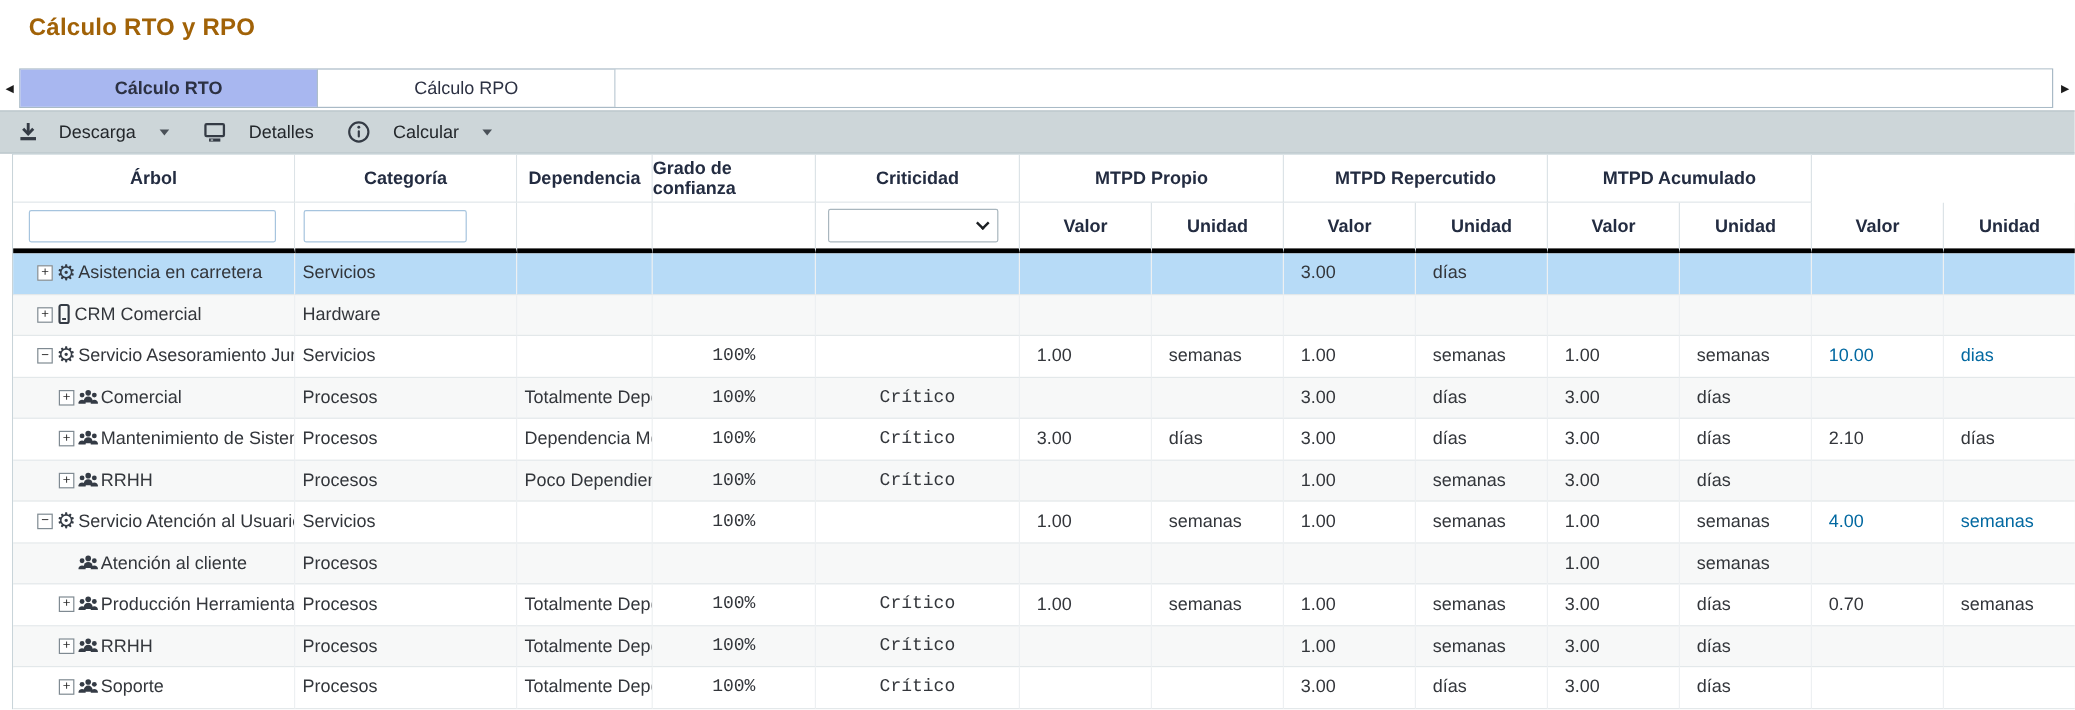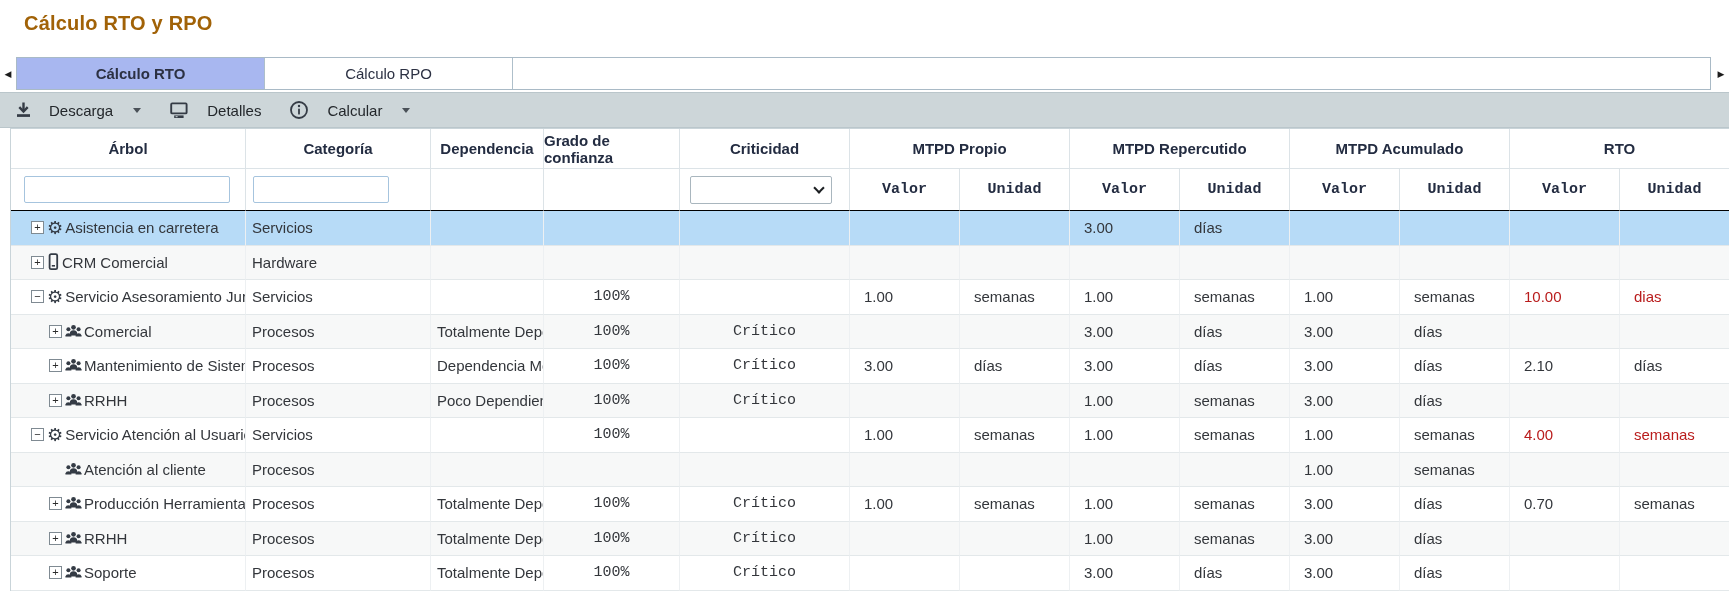--- a/index.html
+++ b/index.html
@@ -31,39 +31,39 @@
     border-right:4.5px solid transparent; border-top:5.5px solid #4a5158; margin-left:2px; }
 
   
   .grid-wrap { margin-left:10px; border-left:1px solid #c9d4d9; border-top:1px solid #c9d4d9; }
   .grid-row { display:grid; grid-template-columns:235px 185px 113px 136px 170px
       110px 110px 110px 110px 110px 110px 110px 110px; }
   .hcell { background:#fff; border-right:1px solid #dce3e7; border-bottom:1px solid #dce3e7;
     display:flex; align-items:center; justify-content:center; font-weight:700;
     font-size:15px; color:#232c41; }
   .hrowA .hcell { height:40px; }
-  .hrowB .hcell { height:42px; border-bottom:1px solid #000000;font-family:Liberation Mono, monospace; }
+  .hrowB .hcell { height:42px; border-bottom:4px solid #000000; }
   .hrowB .fcell { justify-content:flex-start; font-weight:400; }
   .filter-input { height:27px; border:1px solid #a6c4de; border-radius:2px;
     background:#fff; font-family:inherit; font-size:14px; padding:0 6px; }
   .select-box { height:28px; width:142px; margin-left:10px; border:1px solid #a9b6be;
     background:#fff; border-radius:2px; display:flex; align-items:center;
     justify-content:flex-end; padding-right:8px; cursor:pointer; }
   .select-chevron { width:8px; height:8px; border-right:2.2px solid #1c1f22;
     border-bottom:2.2px solid #1c1f22; transform:rotate(45deg); margin-top:-4px; }
 
   .drow { height:34.5px; background:#fff; }
   .drow.zebra { background:#f7f8f8; }
   .drow.selected { background:#b7dbf7; }
   .dcell { border-right:1px solid #edf0f2; border-bottom:1px solid #e3e8ea;
     display:flex; align-items:center; font-size:15px; color:#33363b;
     padding-left:14px; white-space:nowrap; overflow:hidden; }
   .dcell.center { justify-content:center; padding-left:0;font-family:Liberation Mono, monospace; }
   .dcell.tight { padding-left:6px; }
-  .dcell.red { color:#b91c1c; }
+  .dcell.red { color:#0369a1; }
 
   .tree-cell { display:flex; align-items:center; white-space:nowrap; overflow:hidden;
     padding-left:20px; }
   .tree-cell.lvl1 { padding-left:38px; }
   .expander { flex:0 0 13px; width:13px; height:13px; border:1px solid #7f8a92;
     background:#fff; font-size:11px; line-height:11px; text-align:center;
     color:#2c2c2c; cursor:pointer; margin-right:3px; }
   .expander-spacer { flex:0 0 16px; }
   .tree-icon { flex:0 0 auto; margin-right:2px; display:flex; align-items:center; }
   .gear-glyph { font-size:18px; line-height:18px; color:#343b45;
@@ -124,21 +124,20 @@
   <div id="grid">
       <div class="grid-row hrowA">
         <div class="hcell">Árbol</div>
         <div class="hcell">Categoría</div>
         <div class="hcell">Dependencia</div>
         <div class="hcell">Grado de confianza</div>
         <div class="hcell">Criticidad</div>
         <div class="hcell" style="grid-column: span 2; text-align: center;">MTPD Propio</div>
         <div class="hcell" style="grid-column: span 2;">MTPD Repercutido</div>
         <div class="hcell" style="grid-column: span 2;">MTPD Acumulado</div>
-        <div class="hcell" style="grid-column: span 2;">RTO</div>
       </div>
       <div class="grid-row hrowB">
         <div class="hcell fcell">
           <input class="filter-input" style="width: 206px; margin-left: 13px;">
         </div>
         <div class="hcell fcell">
           <input class="filter-input" style="width: 136px; margin-left: 7px;">
         </div>
         <div class="hcell fcell"></div>
         <div class="hcell fcell"></div>

